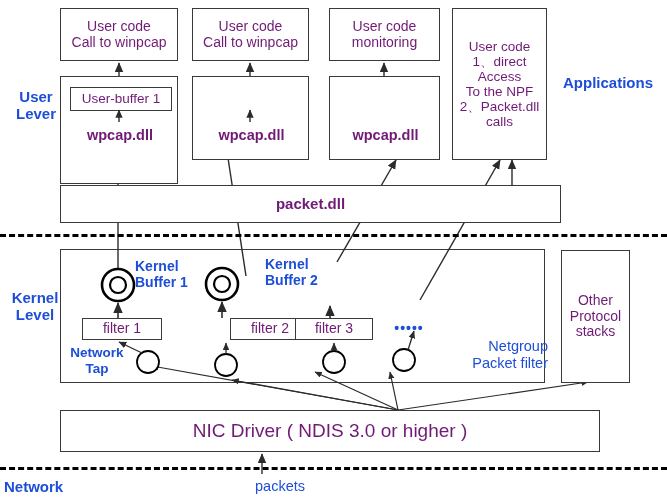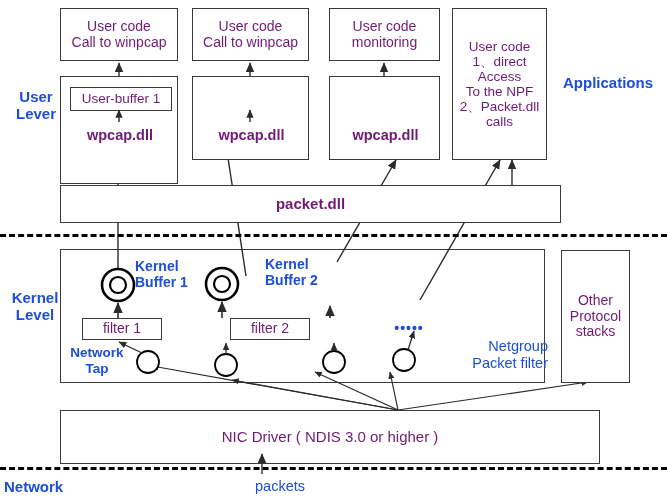--- a/index.html
+++ b/index.html
@@ -142,28 +142,29 @@
 Tap</div>
 
   <div class="label bold" style="left:135px; top:258px; width:78px; font-size:14px; text-align:left;">Kernel
 Buffer 1</div>
   <div class="label bold" style="left:265px; top:256px; width:78px; font-size:14px; text-align:left;">Kernel
 Buffer 2</div>
 
 
   <div class="box openbg" style="left:82px; top:318px; width:80px; height:22px; font-size:14px;">filter 1</div>
   <div class="box openbg" style="left:186px; top:318px; width:80px; height:22px; font-size:14px;margin-left:44px;">filter 2</div>
+  <div class="box openbg" style="left:295px; top:318px; width:78px; height:22px; font-size:14px;">filter 3</div>
 
   <div class="label bold" style="left:386px; top:320px; width:46px; font-size:14px; letter-spacing:1px;">•••••</div>
 
   <div class="box openbg" style="left:561px; top:250px; width:69px; height:133px; font-size:14px;">Other
 Protocol
 stacks</div>
 
-  <div class="box openbg" style="left:60px; top:410px; width:540px; height:54px; font-size:15px;">NIC Driver ( NDIS 3.0 or higher )</div>
+  <div class="box openbg" style="left:60px; top:410px; width:540px; height:42px; font-size:19px;">NIC Driver ( NDIS 3.0 or higher )</div>
 
   <div class="dashed" style="left:0px; top:467px; width:667px;"></div>
 
   <div class="label bold" style="left:4px; top:478px; width:80px; font-size:15px; text-align:left;">Network</div>
 
   <div class="label" style="left:225px; top:478px; width:80px; font-size:14.5px; text-align:right;">packets</div>
 
   <svg class="overlay-top" viewBox="0 0 667 500">
     <defs>
       <marker id="ah2" markerWidth="8" markerHeight="8" refX="6.4" refY="3" orient="auto" markerUnits="strokeWidth">

